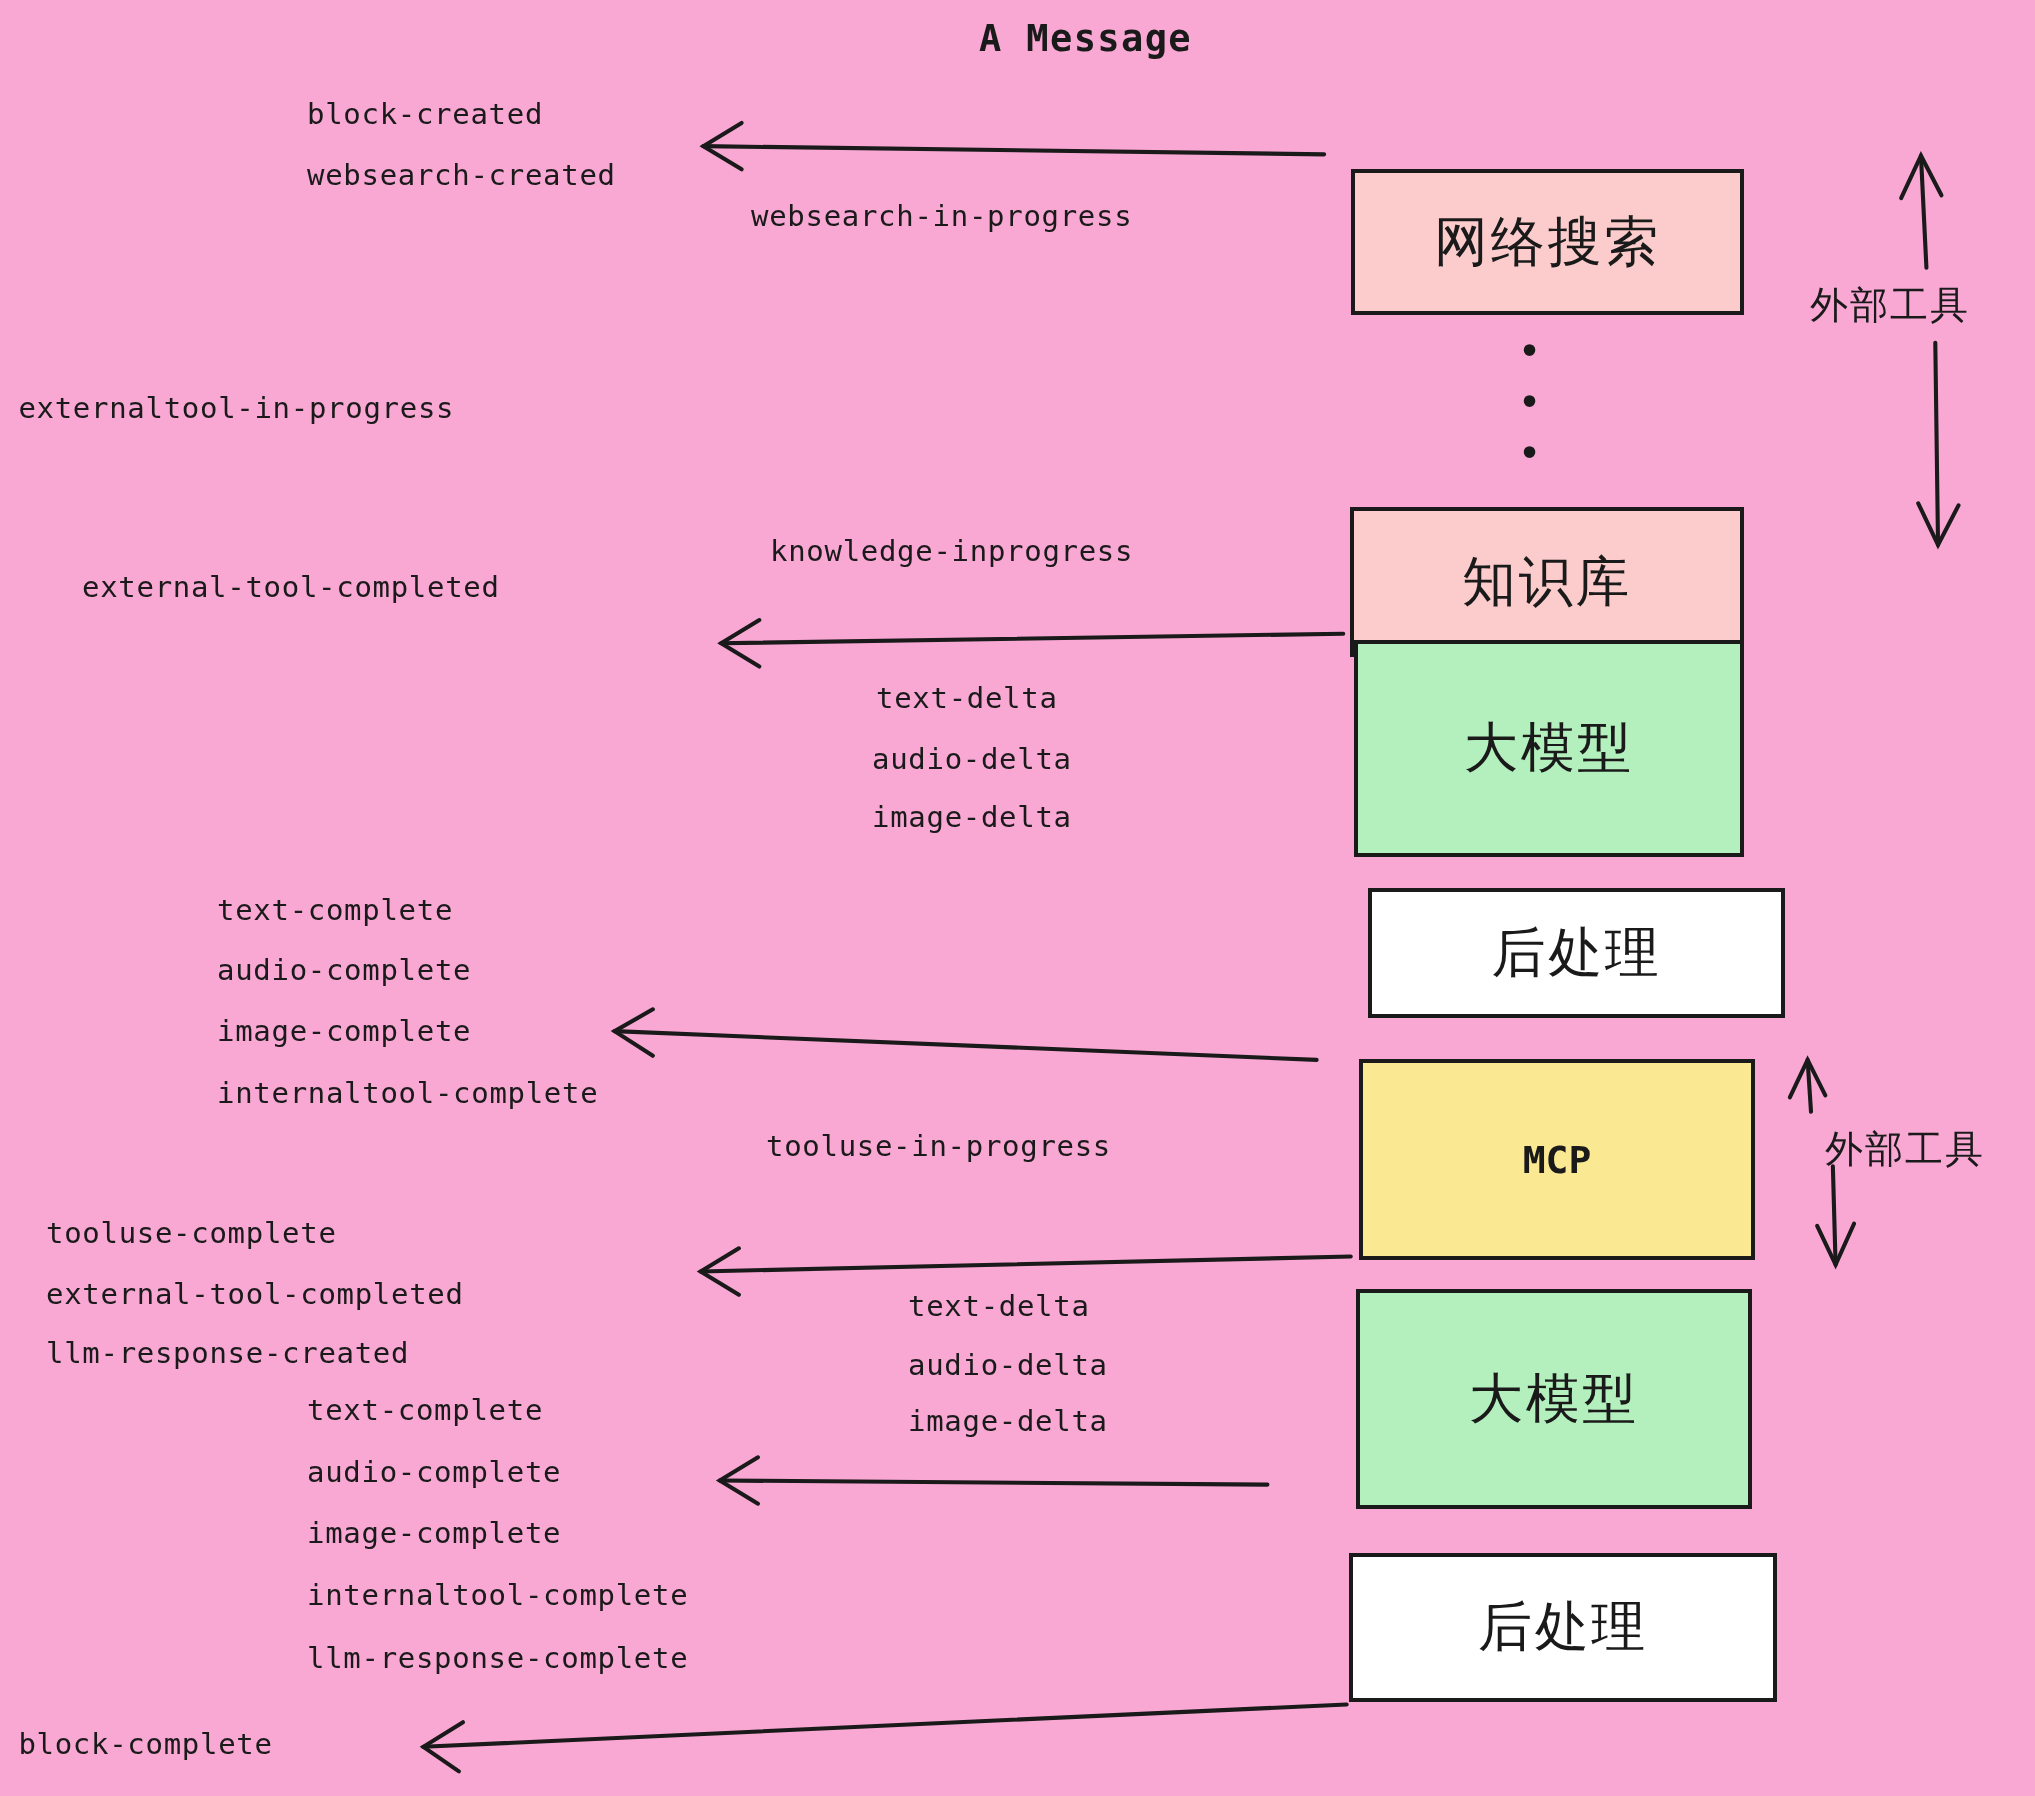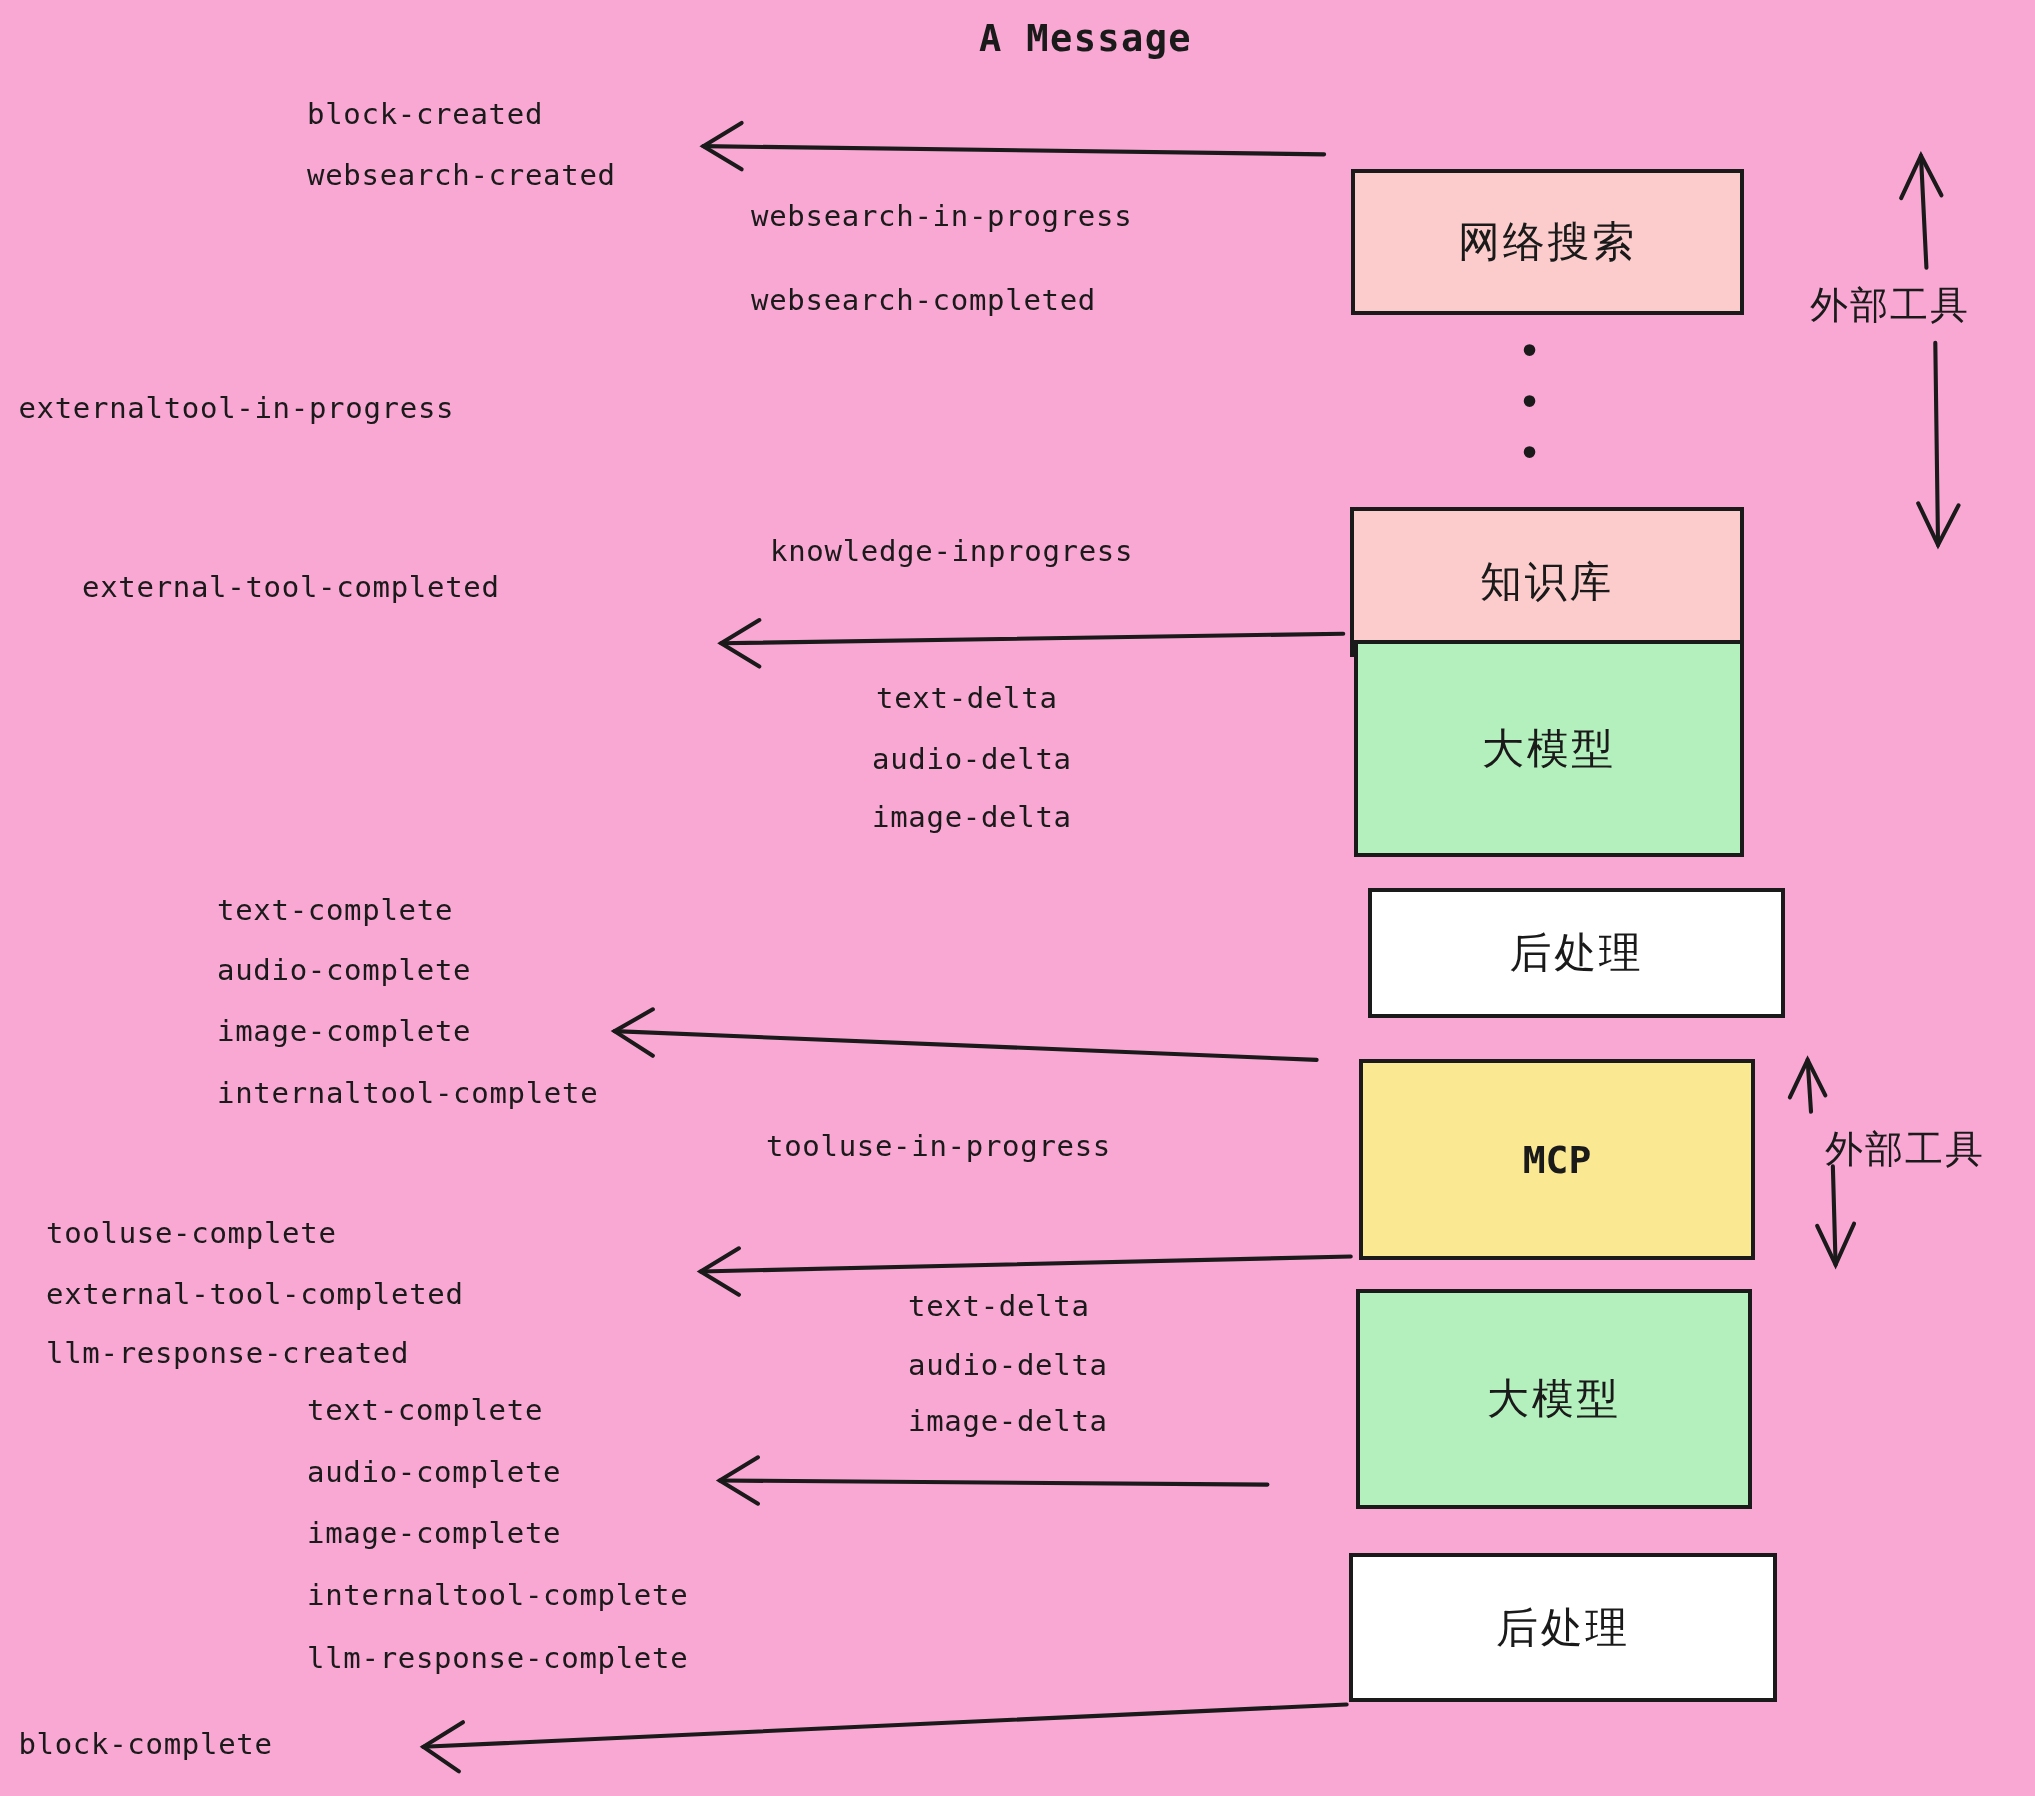--- a/index.html
+++ b/index.html
@@ -25,21 +25,21 @@
   }
   .box{
     position:absolute;
     border:4.1px solid #1a1a1a;
     display:flex;align-items:center;justify-content:center;
     box-sizing:border-box;
     background:#ffffff;
   }
   .box .zh{
     font-family:Liberation Mono, monospace;
-    font-size:42px;
+    font-size:54px;
     letter-spacing:2.7px;
   }
   .box .en{
     font-family:"DejaVu Sans Mono","Liberation Mono",monospace;
     font-size:38px;font-weight:bold;
   }
   .side-label{
     position:absolute;
     font-family:"DejaVu Sans","Liberation Sans",sans-serif;
     font-size:38px;
@@ -61,21 +61,20 @@
 </head>
 <body>
 
 <div id="canvas">
 
   <div class="title" style="left:949px;top:17px;width:273px;">A Message</div>
 
   <div class="evt" style="left:307px;top:97px;">block-created</div>
   <div class="evt" style="left:307px;top:158px;">websearch-created</div>
   <div class="evt" style="left:751px;top:199px;">websearch-in-progress</div>
-  <div class="evt" style="left:751px;top:283px;">websearch-completed</div>
   <div class="evt" style="left:18.4px;top:391px;">externaltool-in-progress</div>
   <div class="evt" style="left:770px;top:534px;">knowledge-inprogress</div>
   <div class="evt" style="left:82px;top:570px;">external-tool-completed</div>
   <div class="evt" style="left:876px;top:681px;">text-delta</div>
   <div class="evt" style="left:872px;top:742px;">audio-delta</div>
   <div class="evt" style="left:872px;top:800px;">image-delta</div>
   <div class="evt" style="left:217px;top:893px;">text-complete</div>
   <div class="evt" style="left:217px;top:953px;">audio-complete</div>
   <div class="evt" style="left:217px;top:1014px;">image-complete</div>
   <div class="evt" style="left:217px;top:1076px;">internaltool-complete</div>

